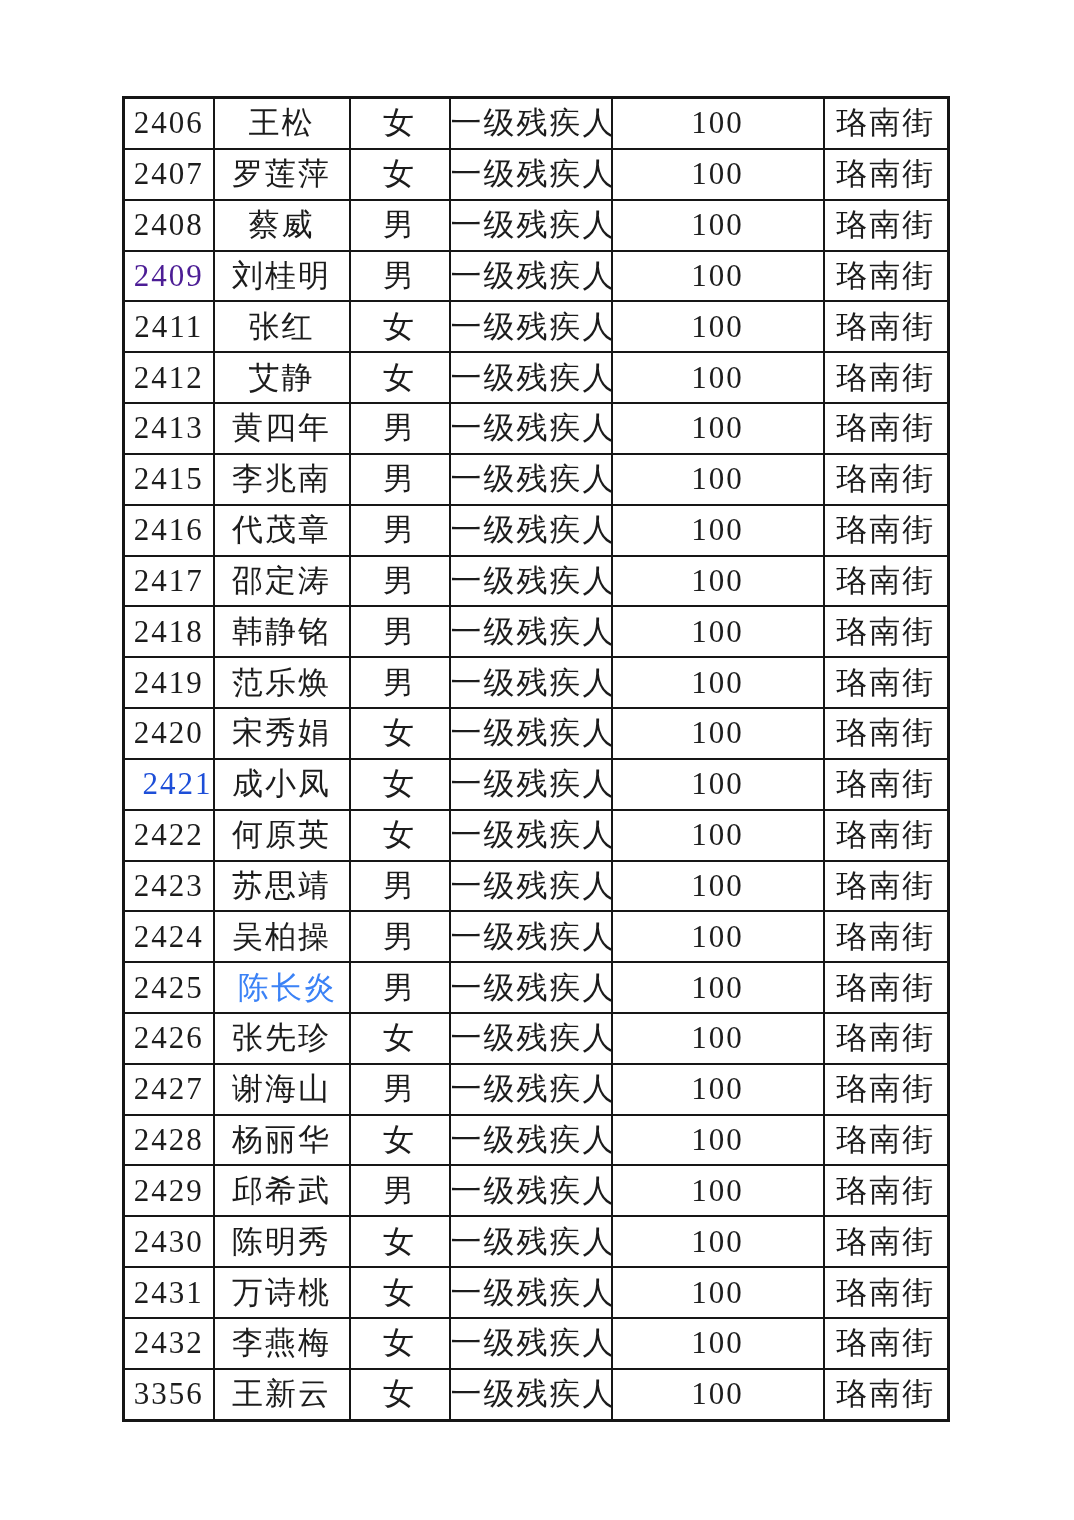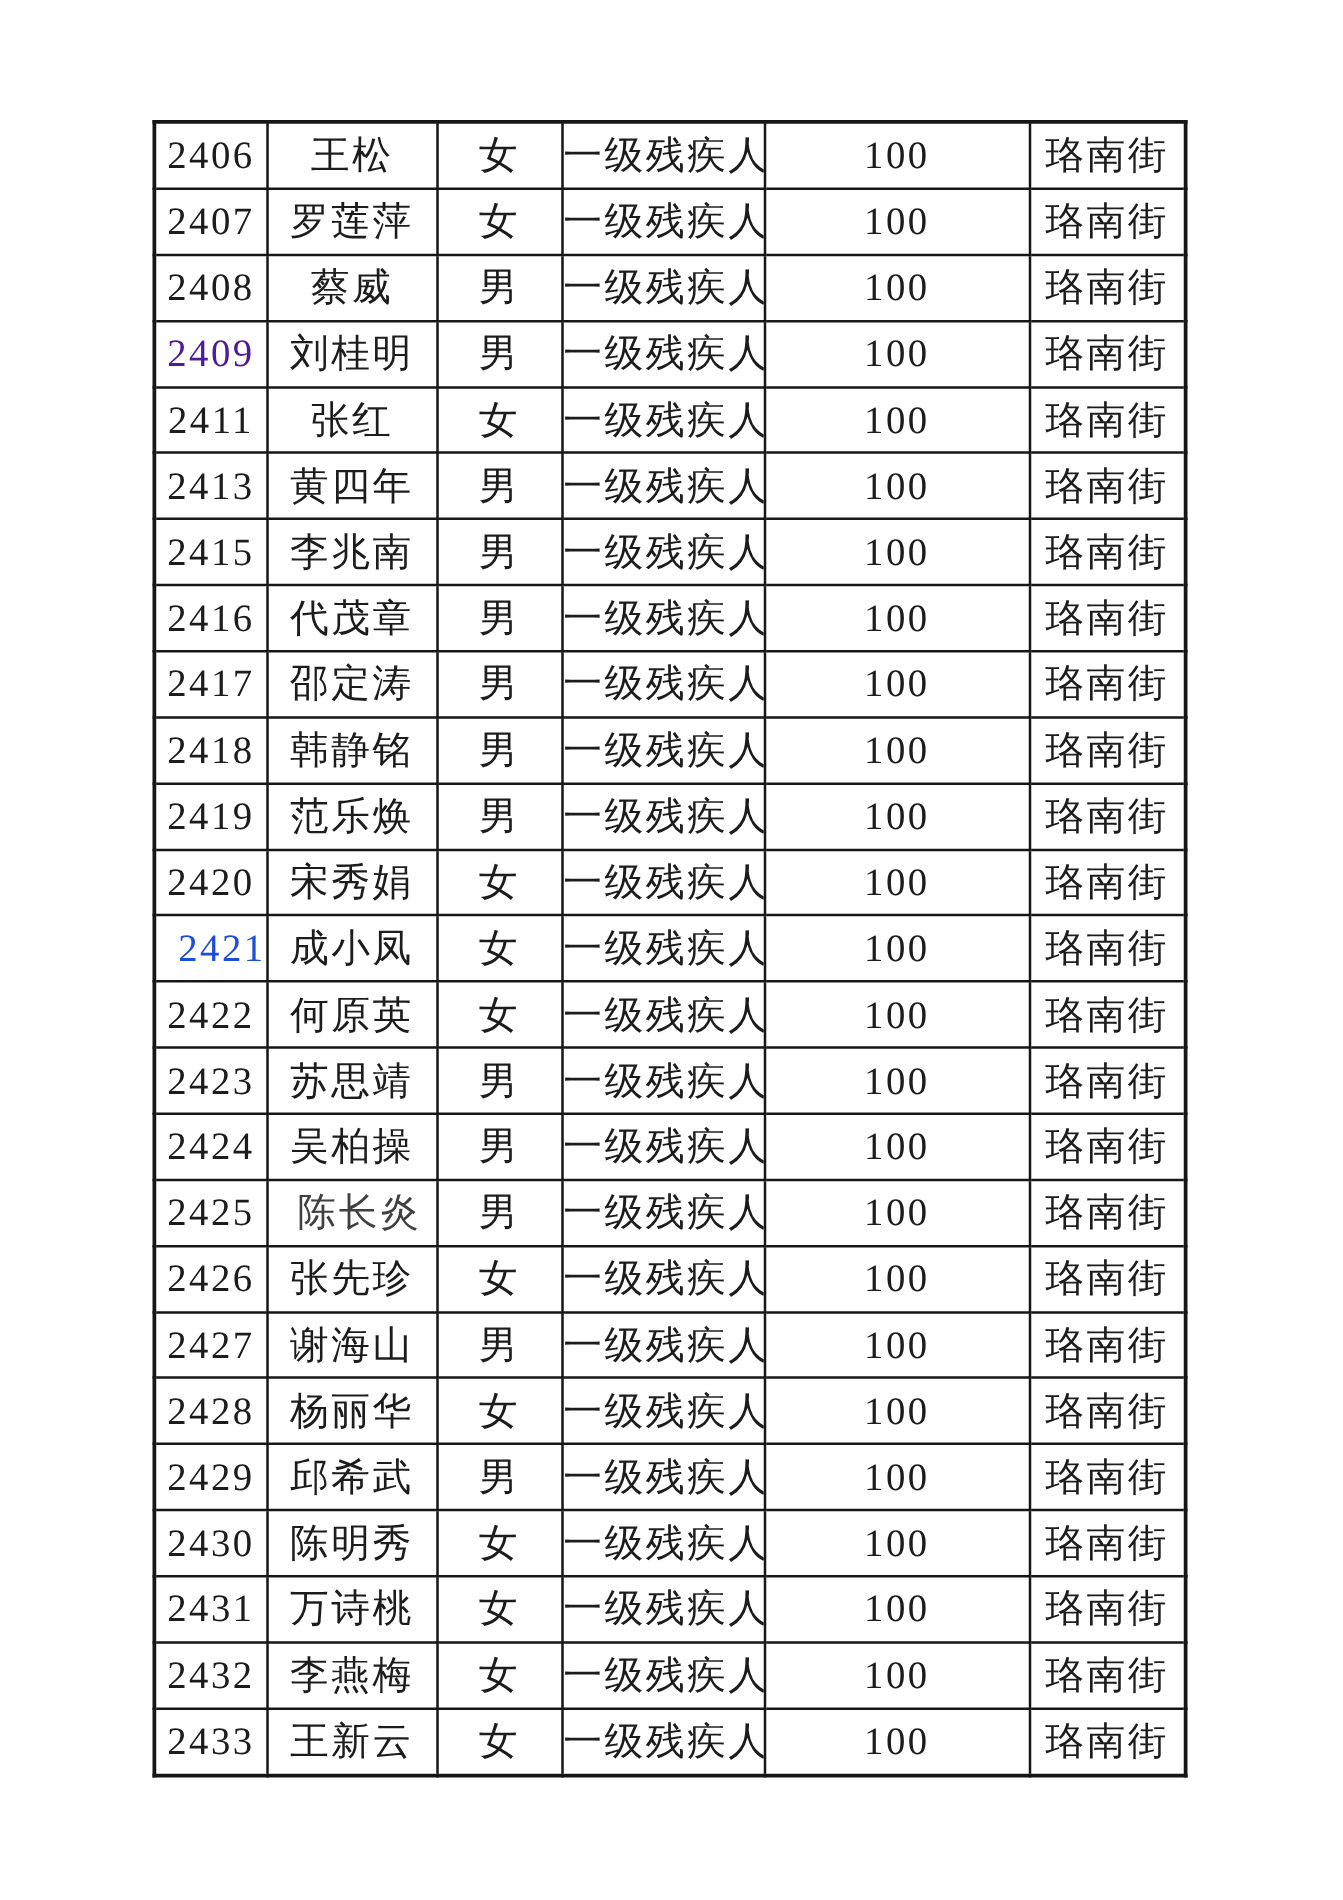--- a/index.html
+++ b/index.html
@@ -90,20 +90,28 @@
 
     <tr>
       <td style="border-color: rgb(22, 22, 22); color: rgb(28, 28, 28);">2411</td>
       <td style="border-color: rgb(22, 22, 22); color: rgb(28, 28, 28);">张红</td>
       <td style="border-color: rgb(22, 22, 22); color: rgb(28, 28, 28);">女</td>
       <td style="border-color: rgb(22, 22, 22); color: rgb(28, 28, 28);">一级残疾人</td>
       <td style="border-color: rgb(22, 22, 22); color: rgb(28, 28, 28);">100</td>
       <td style="border-color: rgb(22, 22, 22); color: rgb(28, 28, 28);">珞南街</td>
     </tr>
 
+    <tr>
+      <td style="border-color: rgb(22, 22, 22); color: rgb(28, 28, 28);">2412</td>
+      <td style="border-color: rgb(22, 22, 22); color: rgb(28, 28, 28);">艾静</td>
+      <td style="border-color: rgb(22, 22, 22); color: rgb(28, 28, 28);">女</td>
+      <td style="border-color: rgb(22, 22, 22); color: rgb(28, 28, 28);">一级残疾人</td>
+      <td style="border-color: rgb(22, 22, 22); color: rgb(28, 28, 28);">100</td>
+      <td style="border-color: rgb(22, 22, 22); color: rgb(28, 28, 28);">珞南街</td>
+    </tr>
 
     <tr>
       <td style="border-color: rgb(22, 22, 22); color: rgb(28, 28, 28);">2413</td>
       <td style="border-color: rgb(22, 22, 22); color: rgb(28, 28, 28); font-family: Liberation Mono, monospace;">黄四年</td>
       <td style="border-color: rgb(22, 22, 22); color: rgb(28, 28, 28);">男</td>
       <td style="border-color: rgb(22, 22, 22); color: rgb(28, 28, 28);">一级残疾人</td>
       <td style="border-color: rgb(22, 22, 22); color: rgb(28, 28, 28);">100</td>
       <td style="border-color: rgb(22, 22, 22); color: rgb(28, 28, 28);">珞南街</td>
     </tr>
 
@@ -193,21 +201,21 @@
       <td style="border-color: rgb(22, 22, 22); color: rgb(28, 28, 28);">2424</td>
       <td style="border-color: rgb(22, 22, 22); color: rgb(28, 28, 28);">吴柏操</td>
       <td style="border-color: rgb(22, 22, 22); color: rgb(28, 28, 28);">男</td>
       <td style="border-color: rgb(22, 22, 22); color: rgb(28, 28, 28);">一级残疾人</td>
       <td style="border-color: rgb(22, 22, 22); color: rgb(28, 28, 28);">100</td>
       <td style="border-color: rgb(22, 22, 22); color: rgb(28, 28, 28);">珞南街</td>
     </tr>
 
     <tr>
       <td style="border-color: rgb(22, 22, 22); color: rgb(28, 28, 28);">2425</td>
-      <td style="border-color: rgb(22, 22, 22); color: #404040; padding-left: 12px;">陈长炎</td>
+      <td style="border-color: rgb(22, 22, 22); color: #3b82f6; padding-left: 12px;">陈长炎</td>
       <td style="border-color: rgb(22, 22, 22); color: rgb(28, 28, 28);">男</td>
       <td style="border-color: rgb(22, 22, 22); color: rgb(28, 28, 28);">一级残疾人</td>
       <td style="border-color: rgb(22, 22, 22); color: rgb(28, 28, 28);">100</td>
       <td style="border-color: rgb(22, 22, 22); color: rgb(28, 28, 28);">珞南街</td>
     </tr>
 
     <tr>
       <td style="border-color: rgb(22, 22, 22); color: rgb(28, 28, 28);">2426</td>
       <td style="border-color: rgb(22, 22, 22); color: rgb(28, 28, 28);">张先珍</td>
       <td style="border-color: rgb(22, 22, 22); color: rgb(28, 28, 28);">女</td>
@@ -264,21 +272,21 @@
     <tr>
       <td style="border-color: rgb(22, 22, 22); color: rgb(28, 28, 28);">2432</td>
       <td style="border-color: rgb(22, 22, 22); color: rgb(28, 28, 28);">李燕梅</td>
       <td style="border-color: rgb(22, 22, 22); color: rgb(28, 28, 28);">女</td>
       <td style="border-color: rgb(22, 22, 22); color: rgb(28, 28, 28);">一级残疾人</td>
       <td style="border-color: rgb(22, 22, 22); color: rgb(28, 28, 28);">100</td>
       <td style="border-color: rgb(22, 22, 22); color: rgb(28, 28, 28);">珞南街</td>
     </tr>
 
     <tr>
-      <td style="border-color: rgb(22, 22, 22); color: rgb(28, 28, 28);">2433</td>
+      <td style="border-color: rgb(22, 22, 22); color: rgb(28, 28, 28);">3356</td>
       <td style="border-color: rgb(22, 22, 22); color: rgb(28, 28, 28);">王新云</td>
       <td style="border-color: rgb(22, 22, 22); color: rgb(28, 28, 28);">女</td>
       <td style="border-color: rgb(22, 22, 22); color: rgb(28, 28, 28);">一级残疾人</td>
       <td style="border-color: rgb(22, 22, 22); color: rgb(28, 28, 28);">100</td>
       <td style="border-color: rgb(22, 22, 22); color: rgb(28, 28, 28);">珞南街</td>
     </tr>
   </tbody>
   </table>
 
 </div>

